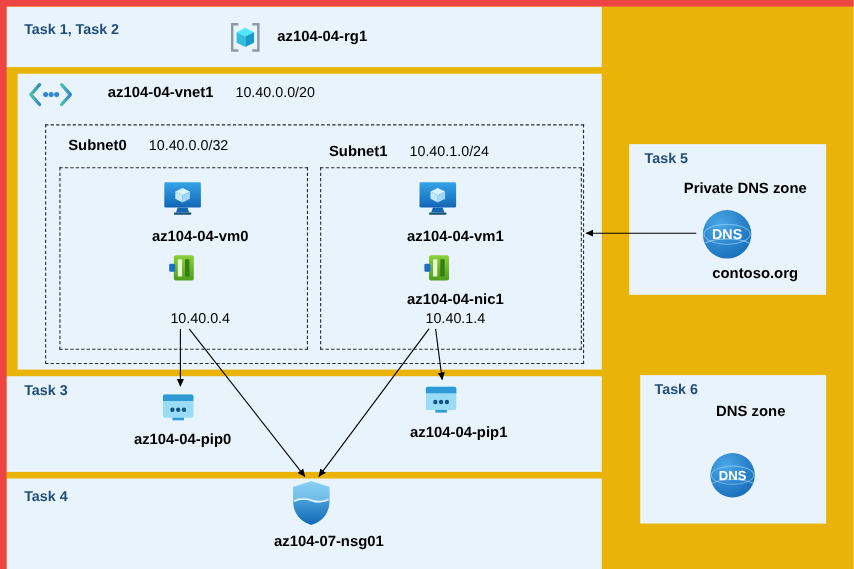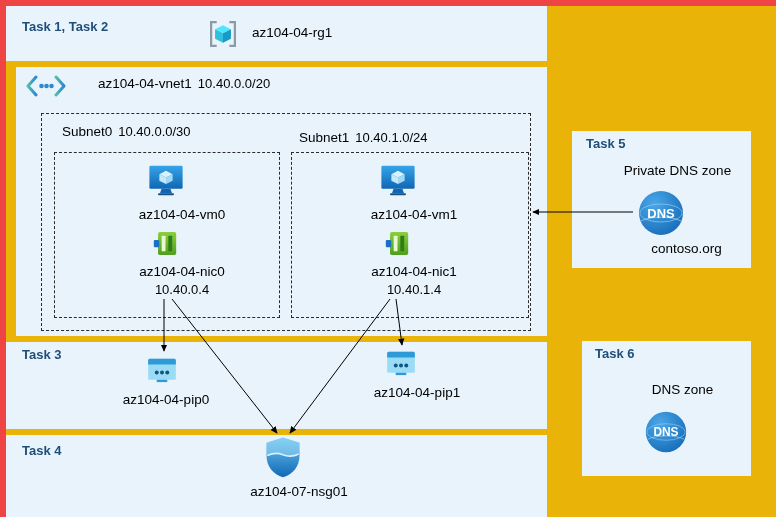--- a/index.html
+++ b/index.html
@@ -1,24 +1,24 @@
 <!DOCTYPE html>
 <html><head>
 <meta charset="utf-8">
 <style>
   html,body{margin:0;padding:0;background:#fff;}
   #canvas{position:relative;width:774px;height:515px;border:6px solid #ef4444;background:#eab308;overflow:hidden;font-family:"Liberation Sans",sans-serif;padding-left:13px;}
   .band{position:absolute;background:#e8f3fb;}
   .dashed{position:absolute;border:1px dashed #2b2b2b;}
   .abs{position:absolute;}
   .task-label{position:absolute;font-size:13px;font-weight:bold;color:#1f4e79;white-space:nowrap;line-height:16px;}
-  .res-name{font-size:13.5px;font-weight:normal;color:#000;white-space:nowrap;line-height:16px;}
+  .res-name{font-size:13.5px;font-weight:bold;color:#000;white-space:nowrap;line-height:16px;}
   .plain{font-size:13px;font-weight:normal;color:#000;white-space:nowrap;line-height:16px;}
   .center{text-align:center;margin-left:16px;}
-  .row{display:flex;gap:6px;align-items:baseline;}
+  .row{display:flex;gap:20px;align-items:baseline;}
   .icon{position:absolute;}
   svg text{font-family:"Liberation Sans",sans-serif;}
   .arrows{position:absolute;left:0;top:0;pointer-events:none;}
 </style>
 </head>
 <body>
 
 <div id="canvas">
 
   <svg width="0" height="0" style="position:absolute" aria-hidden="true">
@@ -74,21 +74,21 @@
     <span class="res-name">az104-04-vnet1</span>
     <span class="plain">10.40.0.0/20</span>
   </div>
 
   <div class="dashed" style="left:35px;top:107px;width:488px;height:216px"></div>
   <div class="dashed" style="left:48px;top:146px;width:224px;height:164px"></div>
   <div class="dashed" style="left:285px;top:146px;width:236px;height:164px"></div>
 
   <div class="abs row" style="left:56px;top:118px">
     <span class="res-name">Subnet0</span>
-    <span class="plain">10.40.0.0/30</span>
+    <span class="plain">10.40.0.0/32</span>
   </div>
   <div class="abs row" style="left:293px;top:124px">
     <span class="res-name">Subnet1</span>
     <span class="plain">10.40.1.0/24</span>
   </div>
 
   <svg class="icon" style="left:141px;top:155px" width="38" height="38" viewBox="0 0 24 24">
     <rect x="1.5" y="3" width="21" height="14.5" rx="0.8" fill="url(#vmg)"></rect>
     <polygon points="12,6.2 16.2,8.3 12,10.4 7.8,8.3" fill="#d9f2ff"></polygon>
     <polygon points="7.8,8.3 12,10.4 12,14.6 7.8,12.5" fill="#c3e9fb"></polygon>
@@ -96,21 +96,20 @@
     <polygon points="9.2,17.5 14.8,17.5 15.8,20.3 8.2,20.3" fill="#1166b4"></polygon>
     <rect x="7" y="20.3" width="10" height="1.3" rx="0.5" fill="#16527e"></rect>
   </svg>
   <div class="abs res-name center" style="left:48px;width:224px;top:201px">az104-04-vm0</div>
   <svg class="icon" style="left:146px;top:222px" width="29" height="31" viewBox="0 0 24 24">
     <rect x="5" y="2.5" width="15" height="19" rx="1.5" fill="url(#nicg)"></rect>
     <rect x="8" y="5.5" width="3.2" height="13" rx="0.6" fill="#e8f7d4"></rect>
     <rect x="13.5" y="5.5" width="3.2" height="13" rx="0.6" fill="#2f7d14"></rect>
     <rect x="1.5" y="9" width="4.5" height="6" rx="1" fill="#1a6fc4"></rect>
   </svg>
-  <div class="abs res-name center" style="left:48px;width:224px;top:258px">az104-04-nic0</div>
   <div class="abs plain center" style="left:48px;width:224px;top:276px">10.40.0.4</div>
 
   <svg class="icon" style="left:373px;top:155px" width="38" height="38" viewBox="0 0 24 24">
     <rect x="1.5" y="3" width="21" height="14.5" rx="0.8" fill="url(#vmg)"></rect>
     <polygon points="12,6.2 16.2,8.3 12,10.4 7.8,8.3" fill="#d9f2ff"></polygon>
     <polygon points="7.8,8.3 12,10.4 12,14.6 7.8,12.5" fill="#c3e9fb"></polygon>
     <polygon points="16.2,8.3 12,10.4 12,14.6 16.2,12.5" fill="#9fd9f6"></polygon>
     <polygon points="9.2,17.5 14.8,17.5 15.8,20.3 8.2,20.3" fill="#1166b4"></polygon>
     <rect x="7" y="20.3" width="10" height="1.3" rx="0.5" fill="#16527e"></rect>
   </svg>
@@ -156,21 +155,21 @@
   <div class="abs res-name center" style="left:566px;width:179px;top:157px">Private DNS zone</div>
   <svg class="icon" style="left:631px;top:183px" width="48" height="48" viewBox="0 0 48 48">
     <circle cx="24" cy="24" r="22" fill="url(#dnsg)"></circle>
     <ellipse cx="24" cy="24" rx="21" ry="9" fill="none" stroke="#8ecaf2" stroke-width="1" opacity="0.7"></ellipse>
     <path d="M4 32 C 13 27 35 27 44 32" stroke="#bfe3f8" stroke-width="1" fill="none" opacity="0.6"></path>
     <text x="24" y="28.5" text-anchor="middle" font-size="13" font-weight="bold" fill="#ffffff">DNS</text>
   </svg>
   <div class="abs res-name center" style="left:566px;width:197px;top:235px">contoso.org</div>
 
   <div class="task-label" style="left:589px;top:340px">Task 6</div>
-  <div class="abs res-name center" style="left:576px;width:169px;top:376px">DNS zone</div>
+  <div class="abs res-name center" style="left:576px;width:169px;top:360px">DNS zone</div>
   <svg class="icon" style="left:638px;top:404px" width="44" height="44" viewBox="0 0 48 48">
     <circle cx="24" cy="24" r="22" fill="url(#dnsg)"></circle>
     <ellipse cx="24" cy="24" rx="21" ry="9" fill="none" stroke="#8ecaf2" stroke-width="1" opacity="0.7"></ellipse>
     <path d="M4 32 C 13 27 35 27 44 32" stroke="#bfe3f8" stroke-width="1" fill="none" opacity="0.6"></path>
     <text x="24" y="28.5" text-anchor="middle" font-size="13" font-weight="bold" fill="#ffffff">DNS</text>
   </svg>
 
   <svg class="arrows" width="774" height="515" viewBox="0 0 774 515">
     <defs>
       <marker id="ah" viewBox="0 0 10 10" refX="8" refY="5" markerWidth="8" markerHeight="8" orient="auto">

